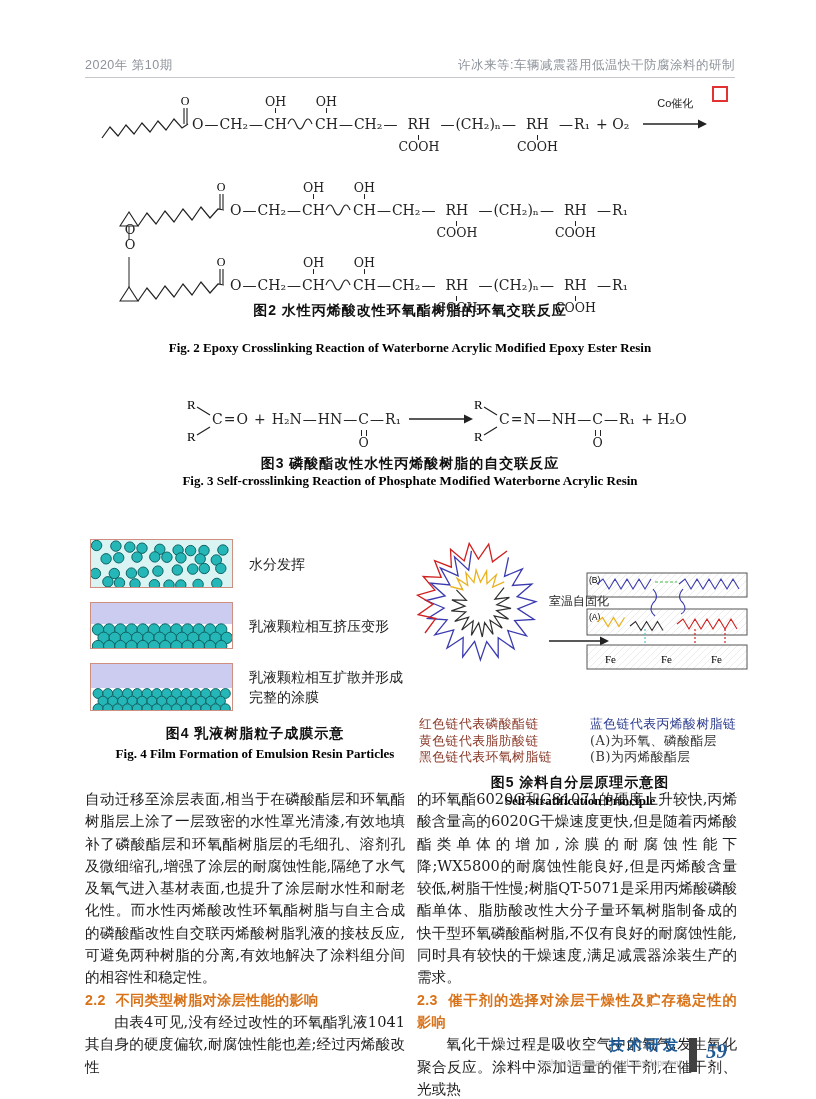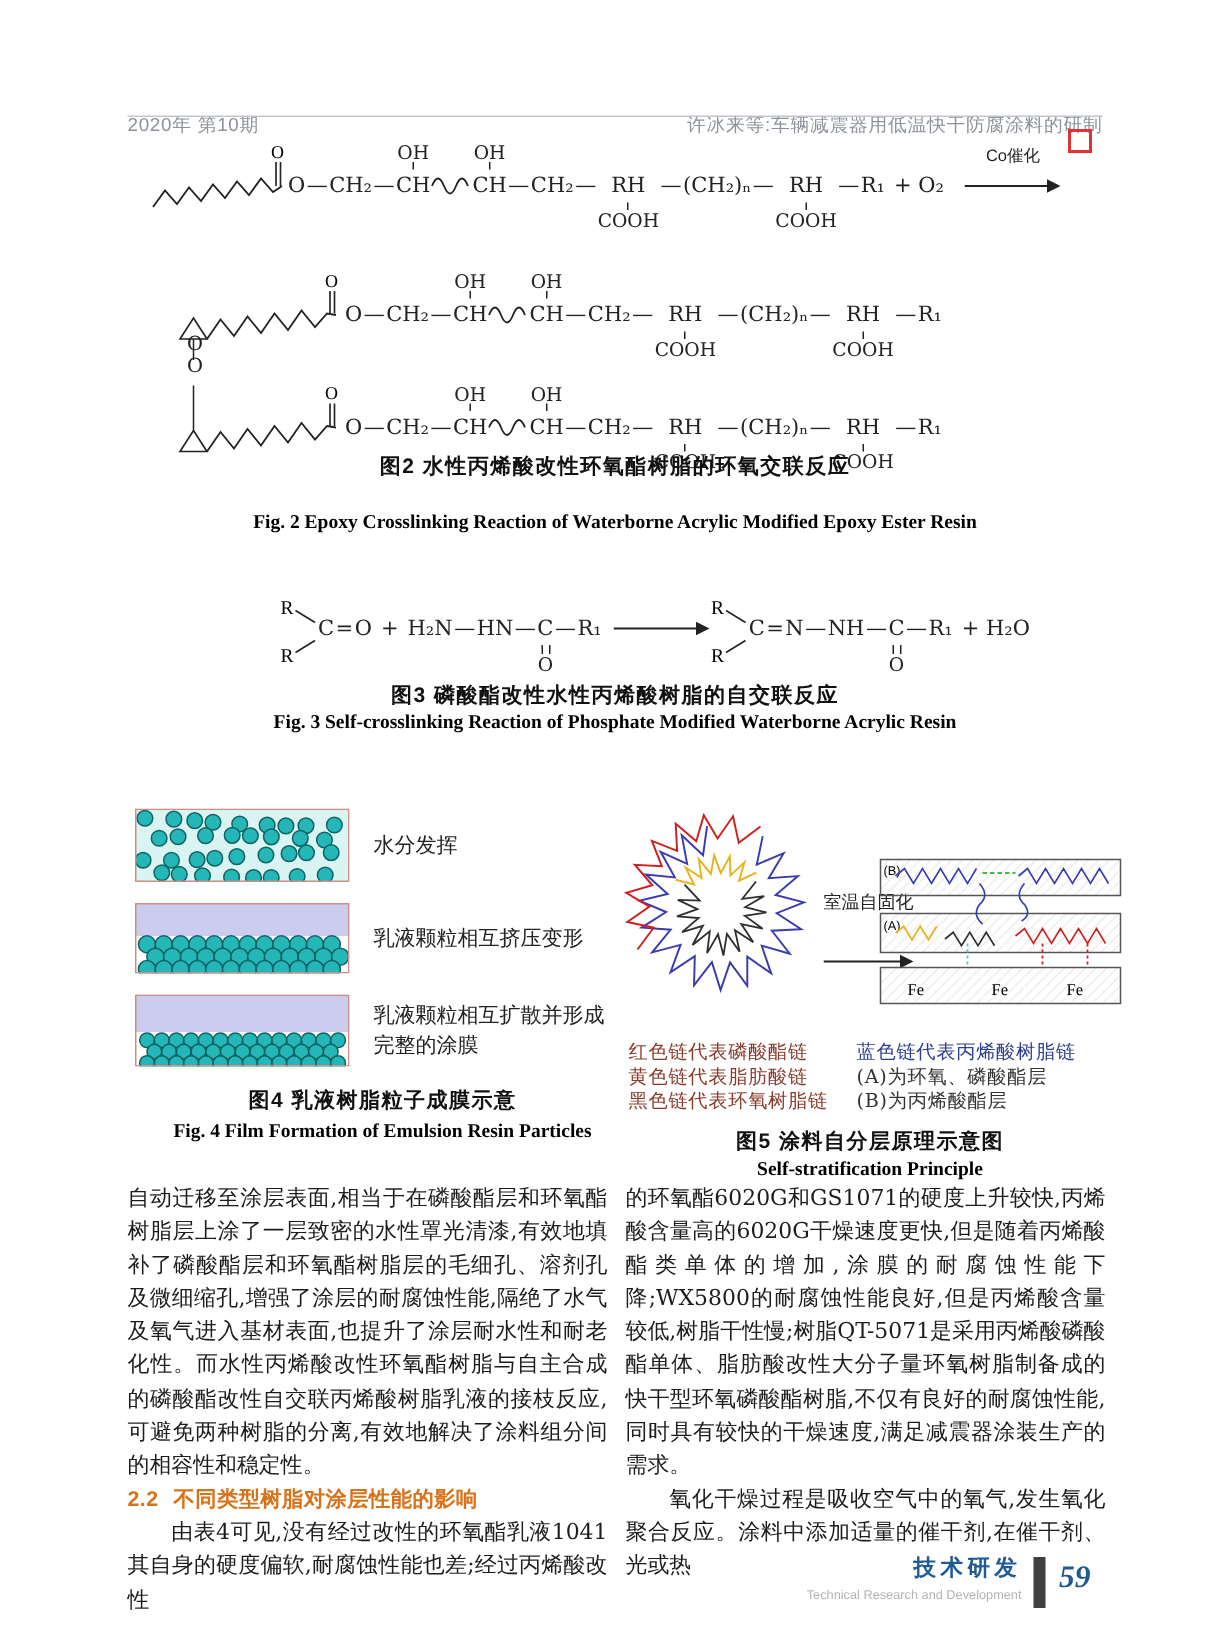--- a/index.html
+++ b/index.html
@@ -1,19 +1,19 @@
 <!DOCTYPE html>
 <html><head>
 <meta charset="utf-8">
 <style>
   html,body{margin:0;padding:0;background:#fff;}
   .page{position:relative;width:816px;height:1099px;background:#ffffff;overflow:hidden;
         font-family:"Liberation Sans",sans-serif;color:#222;}
   
-  .hdr{position:absolute;top:75px;left:85px;width:650px;display:flex;justify-content:space-between;
+  .hdr{position:absolute;top:57px;left:85px;width:650px;display:flex;justify-content:space-between;
        font-size:12.5px;color:#8d939a;letter-spacing:0.5px;}
   .hdr-rule{position:absolute;top:77px;left:85px;width:650px;height:1px;background:#c3c7cb;}
   .anno-box{position:absolute;left:712px;top:86px;width:12px;height:12px;border:2px solid #e23333;}
   
   .fig2{position:absolute;left:100px;top:94px;width:680px;}
   .chem-row{display:flex;align-items:center;}
   .chem-row.r2{margin-top:26px;margin-left:14px;}
   .chem-row.r3{margin-top:15px;margin-left:14px;}
   .frag{display:inline-flex;flex-direction:column;align-items:center;}
   .tier{display:flex;flex-direction:column;align-items:center;}
@@ -42,21 +42,21 @@
   .fig4 .capzh,.fig4 .capen{position:static;display:block;width:330px;text-align:center;}
   .fig4 .capzh{margin-top:5px;}
   .fig4 .capen{margin-top:3px;}
   
   .fig5{position:absolute;left:413px;top:537px;width:334px;}
   .f5top{position:relative;height:155px;}
   .f5blob{position:absolute;left:0;top:0;}
   .f5arrow{position:absolute;left:134px;top:56px;width:64px;display:flex;flex-direction:column;align-items:center;gap:24px;}
   .f5arrow span{font-size:12px;margin-bottom:1px;}
   .f5strat{position:absolute;left:172px;top:30px;}
-  .f5legend{display:flex;margin-top:2px;}
+  .f5legend{display:flex;margin-top:24px;gap:19px;}
   .f5leg{width:152px;font-family:"DejaVu Serif",serif;font-size:12.8px;line-height:16.5px;letter-spacing:0.5px;}
   .f5leg.left{color:#8a3a2a;margin-left:6px;}
   .f5leg.right div:first-child{color:#2e3d8f;}
   .f5leg.right div{color:#333;}
   .f5leg.right div:nth-child(1){color:#2e3d8f;}
   .fig5 .capzh,.fig5 .capen{position:static;display:block;width:334px;text-align:center;}
   .fig5 .capzh{margin-top:8px;}
   .fig5 .capen{margin-top:3px;}
   
   .col{position:absolute;top:788px;width:320px;font-family:"DejaVu Serif","Liberation Serif",serif;
@@ -782,20 +782,23 @@
 
   <div class="col left">
     <p>自动迁移至涂层表面,相当于在磷酸酯层和环氧酯树脂层上涂了一层致密的水性罩光清漆,有效地填补了磷酸酯层和环氧酯树脂层的毛细孔、溶剂孔及微细缩孔,增强了涂层的耐腐蚀性能,隔绝了水气及氧气进入基材表面,也提升了涂层耐水性和耐老化性。而水性丙烯酸改性环氧酯树脂与自主合成的磷酸酯改性自交联丙烯酸树脂乳液的接枝反应,可避免两种树脂的分离,有效地解决了涂料组分间的相容性和稳定性。</p>
     <div class="subhead">
       <span class="num">2.2</span><span>不同类型树脂对涂层性能的影响</span>
     </div>
     <p class="ind">由表4可见,没有经过改性的环氧酯乳液1041其自身的硬度偏软,耐腐蚀性能也差;经过丙烯酸改性</p>
   </div>
   <div class="col right">
     <p>的环氧酯6020G和GS1071的硬度上升较快,丙烯酸含量高的6020G干燥速度更快,但是随着丙烯酸酯类单体的增加,涂膜的耐腐蚀性能下降;WX5800的耐腐蚀性能良好,但是丙烯酸含量较低,树脂干性慢;树脂QT-5071是采用丙烯酸磷酸酯单体、脂肪酸改性大分子量环氧树脂制备成的快干型环氧磷酸酯树脂,不仅有良好的耐腐蚀性能,同时具有较快的干燥速度,满足减震器涂装生产的需求。</p>
+    <div class="subhead">
+      <span class="num">2.3</span><span>催干剂的选择对涂层干燥性及贮存稳定性的影响</span>
+    </div>
     <p class="ind">氧化干燥过程是吸收空气中的氧气,发生氧化聚合反应。涂料中添加适量的催干剂,在催干剂、光或热</p>
   </div>
 
   <div class="footer">
     <div class="ftxt">
       <div class="fzh">技术研发</div>
       <div class="fen">Technical Research and Development</div>
     </div>
     <div class="pnum">59</div>
   </div>

